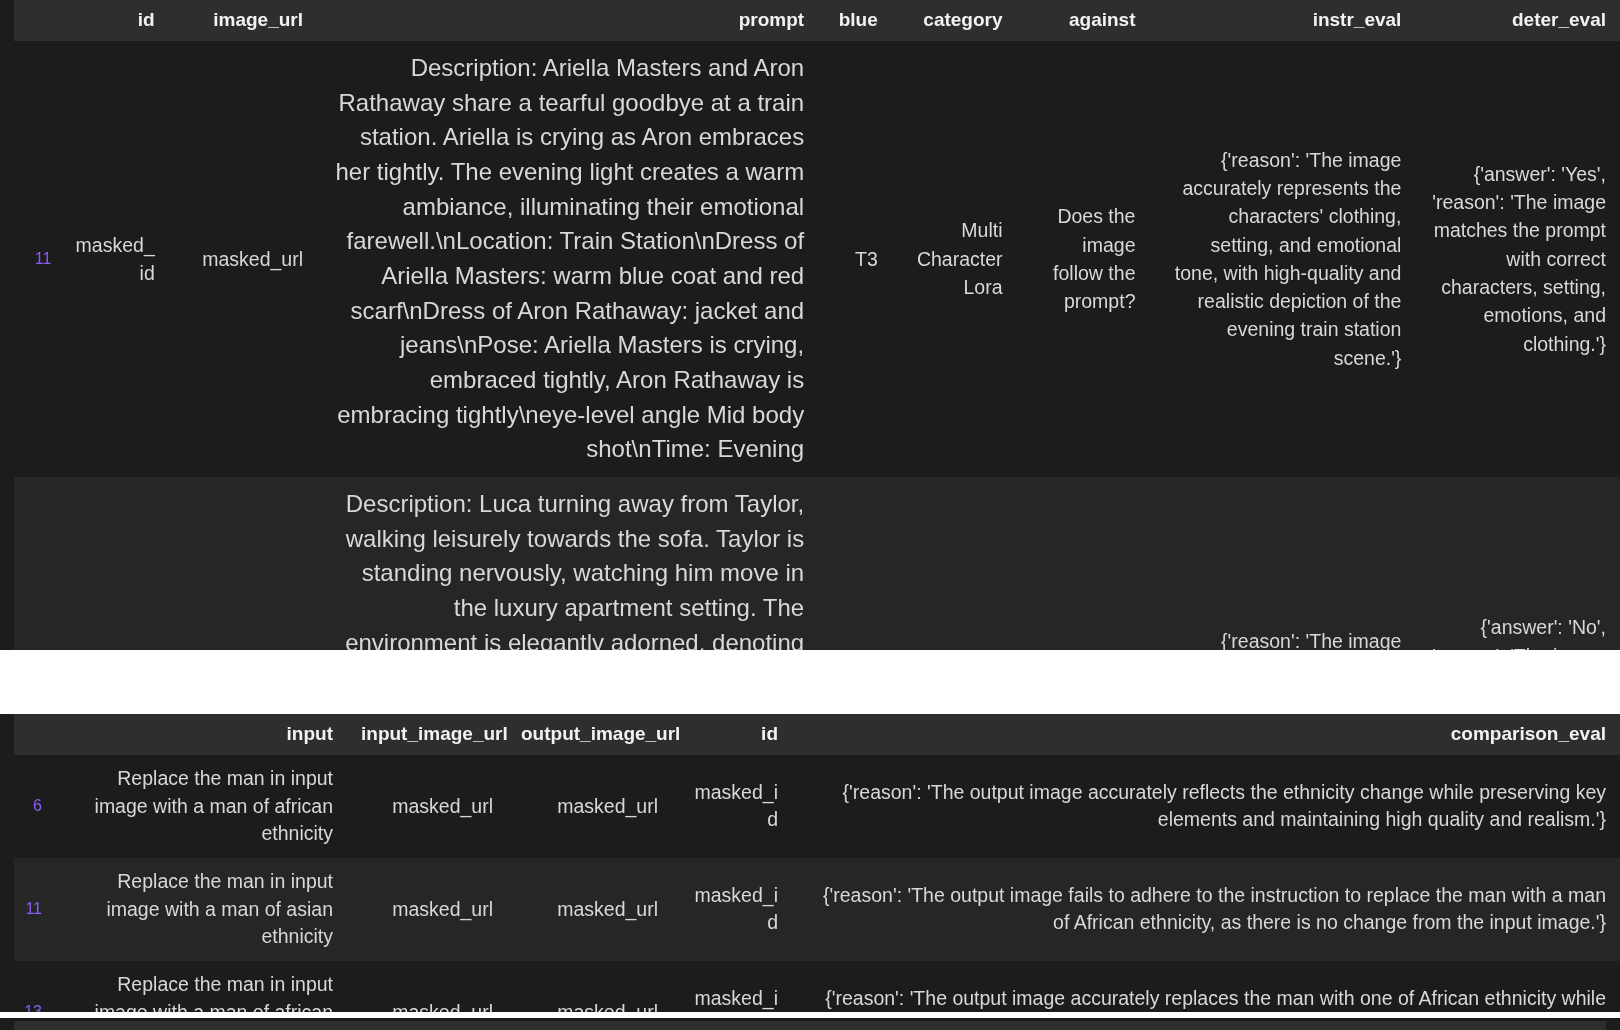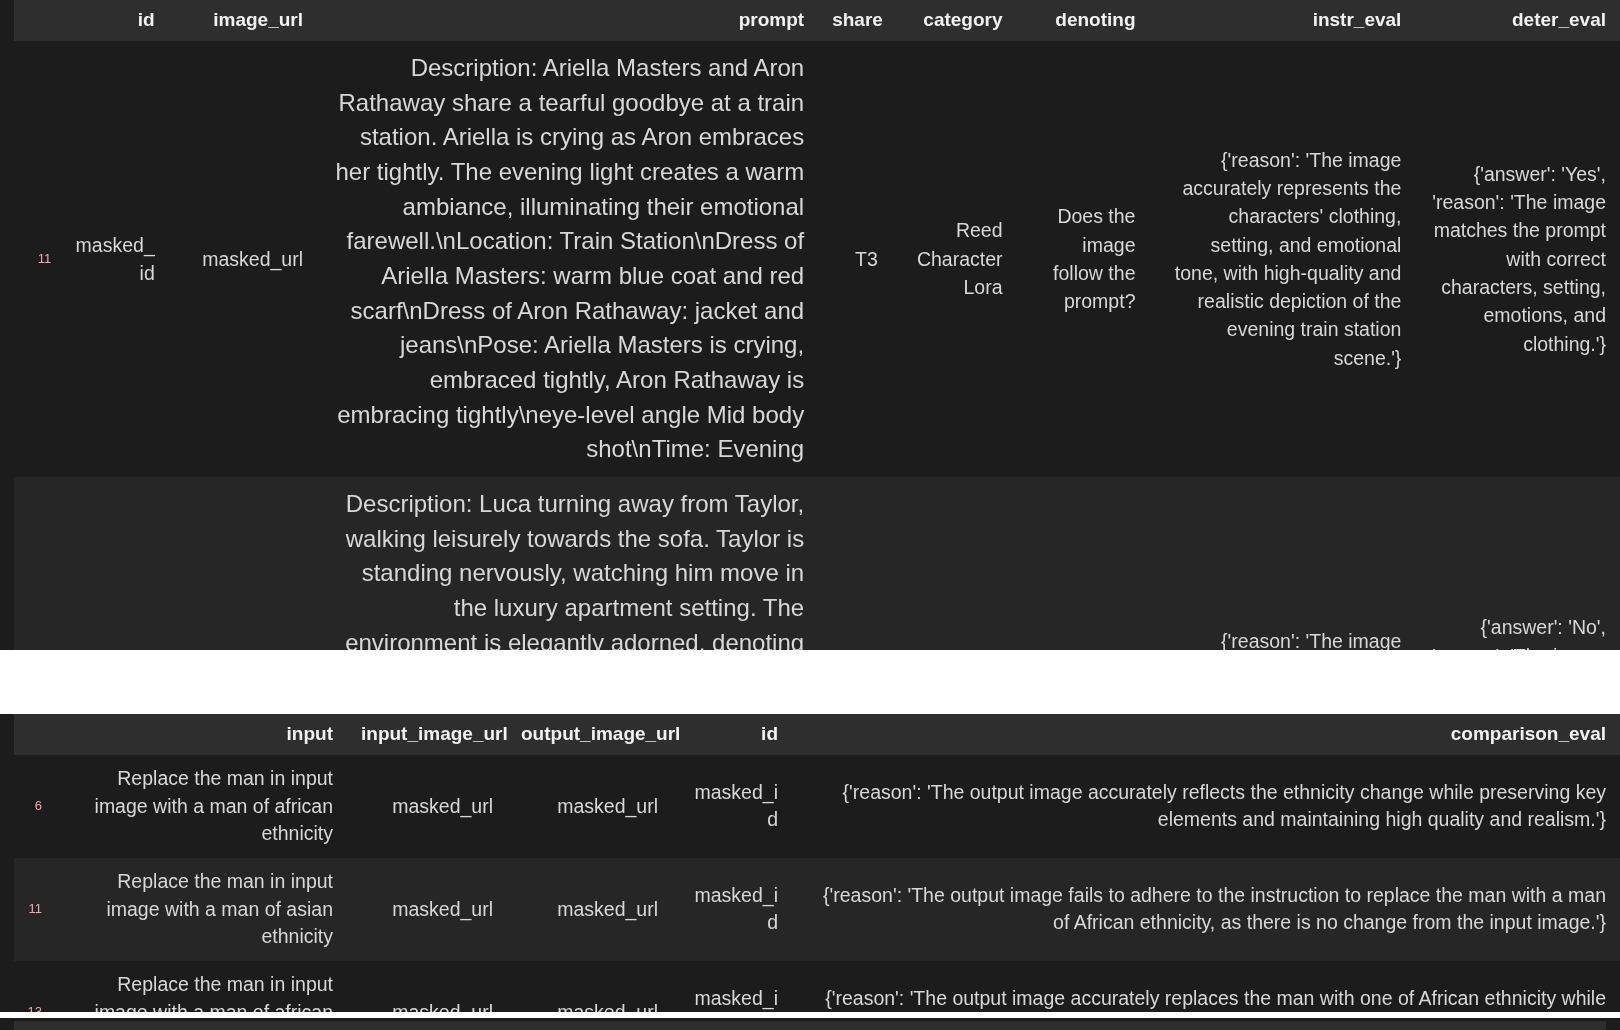--- a/index.html
+++ b/index.html
@@ -50,22 +50,22 @@
     text-align: right;
     padding: 10px 14px;
     vertical-align: middle;
     word-wrap: break-word;
     overflow-wrap: break-word;
   }
   table.df tbody tr.odd td { background: #1c1c1c; }
   table.df tbody tr.even td { background: #262626; }
   table.df thead th.idx, table.df tbody td.idx {
     text-align: right;
-    color: #fca5a5;
-    font-size: 13px;
+    color: #8b5cf6;
+    font-size: 16px;
     padding-right: 10px;
   }
   table.df thead th.idx { background: #2e2e2e; }
 
   
   .t1 { position: absolute; left: 0; top: 0; width: 1620px; }
   .t1 table.df { width: 1620px; }
   .t1 col.c-idx      { width: 60px; }
   .t1 col.c-id       { width: 105px; }
   .t1 col.c-imgurl   { width: 145px; }
@@ -140,35 +140,35 @@
           <col class="c-question">
         <col class="c-instr">
           <col class="c-deter">
       </colgroup>
       <thead>
         <tr>
           <th class="idx"></th>
           <th>id</th>
           <th>image_url</th>
           <th>prompt</th>
-          <th>share</th>
+          <th>blue</th>
           <th>category</th>
-          <th>denoting</th>
+          <th>against</th>
           <th>instr_eval</th>
           <th>deter_eval</th>
         </tr>
       </thead>
       <tbody>
         <tr class="odd">
           <td class="idx">11</td>
           <td class="small-col">masked_id</td>
           <td class="small-col">masked_url</td>
           <td class="prompt-cell">Description: Ariella Masters and Aron Rathaway share a tearful goodbye at a train station. Ariella is crying as Aron embraces her tightly. The evening light creates a warm ambiance, illuminating their emotional farewell.\nLocation: Train Station\nDress of Ariella Masters: warm blue coat and red scarf\nDress of Aron Rathaway: jacket and jeans\nPose: Ariella Masters is crying, embraced tightly, Aron Rathaway is embracing tightly\neye-level angle Mid body shot\nTime: Evening</td>
           <td class="small-col">T3</td>
-          <td class="small-col">Reed Character Lora</td>
+          <td class="small-col">Multi Character Lora</td>
           <td class="small-col">Does the image follow the prompt?</td>
           <td class="small-col">{'reason': 'The image accurately represents the characters' clothing, setting, and emotional tone, with high-quality and realistic depiction of the evening train station scene.'}</td>
           <td class="small-col">{'answer': 'Yes', 'reason': 'The image matches the prompt with correct characters, setting, emotions, and clothing.'}</td>
         </tr>
         <tr class="even">
           <td class="idx">19</td>
           <td class="small-col">masked_id</td>
           <td class="small-col">masked_url</td>
           <td class="prompt-cell">Description: Luca turning away from Taylor, walking leisurely towards the sofa. Taylor is standing nervously, watching him move in the luxury apartment setting. The environment is elegantly adorned, denoting opulence.\nLocation: Luxury apartment\nDress of Luca Hamilton: expensive suit, white shirt\nDress of Taylor Reed: elegant cocktail dress, matching clutch\nPose: Luca Hamilton is walking towards sofa, Taylor Reed is standing, watching Luca\nover the shoulder shot over Taylor's shoulder Long shot\nTime: Night</td>
           <td class="small-col">T3</td>

